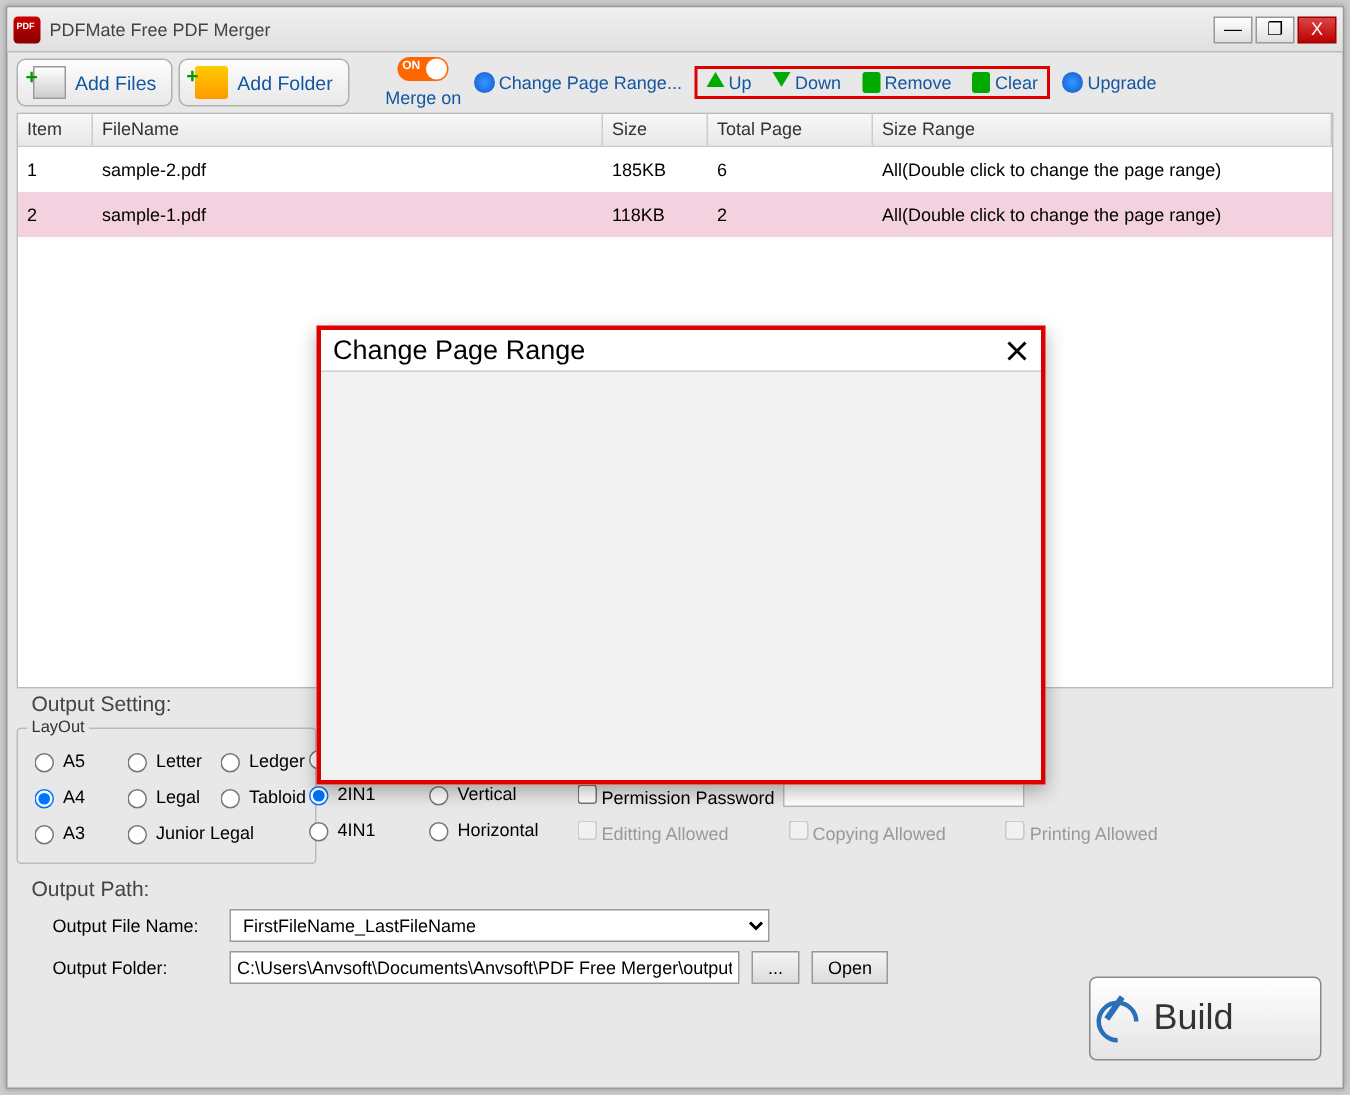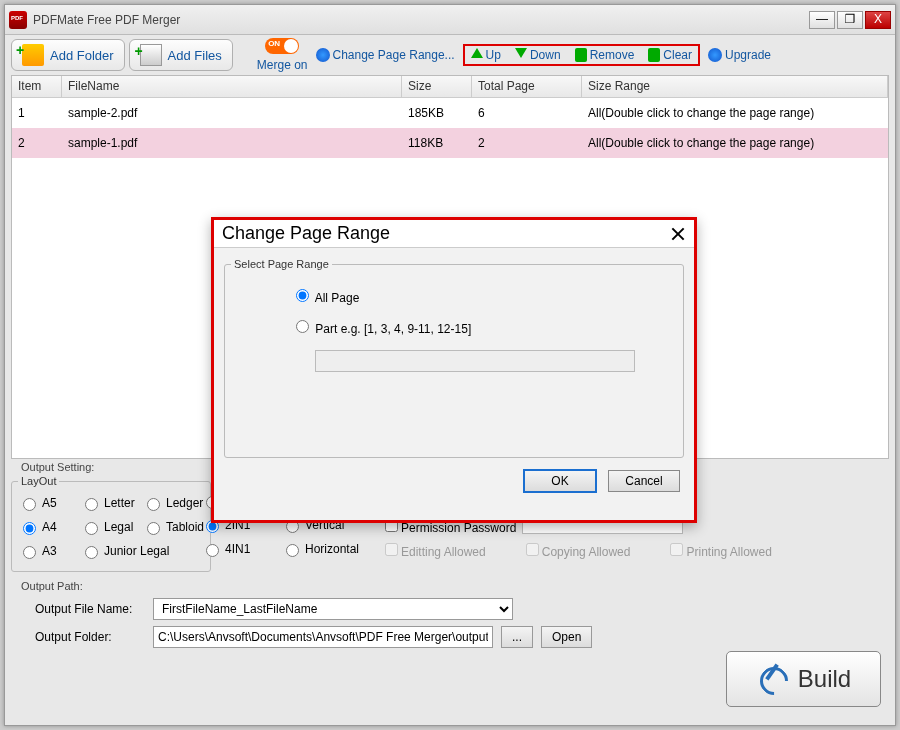--- a/index.html
+++ b/index.html
@@ -32,36 +32,36 @@
 .mi-clear { width:12px;height:14px;background:#0a0;border-radius:2px;position:relative; display:inline-block;}
 .mi-upgrade { width:14px;height:14px;background:radial-gradient(#39f,#15c);border-radius:50%; display:inline-block;}
 .redbox { border:2px solid #d00; padding:2px; display:flex; align-items:center; gap:6px; }
 .table { margin: 0 6px; background:#fff; border:1px solid #bbb; }
 .thead { display:flex; background:linear-gradient(#f8f8f8,#e8e8e8); border-bottom:1px solid #ccc; height:22px; }
 .th { padding:3px 6px; border-right:1px solid #ccc; color:#333; }
 .c-item{width:50px}.c-name{width:340px}.c-size{width:70px}.c-total{width:110px}.c-range{flex:1}
 .trow { display:flex; height:30px; align-items:center; }
 .trow .td { padding:0 6px; }
 .trow.sel { background:#f3d1df; }
-.group-title { font-size:11px; color:#444; margin:0 0 2px 10px; }
+.group-title { font-size:14px; color:#444; margin:0 0 2px 10px; }
 .bottom { padding:2px 6px; }
 fieldset { border:1px solid #bbb; border-radius:3px; padding:4px 6px 8px; margin:0; }
 legend { font-size:11px; color:#333; padding:0 3px; }
 .radiorow { display:flex; align-items:center; height:24px; gap:4px; }
 .radiorow label { display:flex; align-items:center; gap:3px; min-width:58px; cursor:pointer; }
 .chkrow { display:flex; align-items:center; gap:6px; height:24px; }
 .chkrow input[type=text]{ flex:0 0 140px; height:18px; border:1px solid #bbb; }
 .gray { color:#999; }
 .outrow { display:flex; align-items:center; gap:8px; margin:6px 0 0 24px; }
 .outrow .lbl { width:110px; }
 .outrow select, .outrow input[type=text] { height:22px; border:1px solid #999; padding:0 4px; background:#fff; }
 .outrow select { width:360px; }
 .outrow input[type=text] { width:340px; }
 .smallbtn { height:22px; padding:0 10px; border:1px solid #999; background:linear-gradient(#f4f4f4,#dcdcdc); cursor:pointer; }
-.buildbtn { position:absolute; right:14px; bottom:18px; width:155px; height:56px; border:1px solid #888; border-radius:5px; background:linear-gradient(#fff,#e4e4e4); display:flex; align-items:center; justify-content:center; gap:10px; cursor:pointer; }
+.buildbtn { position:absolute; right:14px; bottom:18px; width:155px; height:56px; border:1px solid #888; border-radius:5px; background:linear-gradient(#fff,#e4e4e4); display:flex; align-items:center; gap:10px; cursor:pointer; }
 .buildbtn .bi { width:32px;height:32px; position:relative; }
 .buildbtn .bi::before{content:"";position:absolute;left:4px;top:4px;width:22px;height:22px;border:3px solid #2a6fb8;border-right-color:transparent;border-radius:50%;transform:rotate(45deg);}
 .buildbtn .bi::after{content:"";position:absolute;left:14px;top:0;width:4px;height:18px;background:#2a6fb8;transform:rotate(35deg);}
 .buildbtn .bt { font-size:24px; color:#333; }
 .dialog { position:absolute; left:206px; top:212px; width:486px; height:306px; background:#f2f2f2; border:3px solid #d00; box-shadow:0 4px 12px rgba(0,0,0,.3); }
 .dialog .dtitle { height:28px; background:#fff; display:flex; align-items:center; padding:0 8px; border-bottom:1px solid #ccc; }
 .dialog .dtitle .t { flex:1; font-size:18px; }
 .dialog .dclose { width:16px;height:16px; cursor:pointer; position:relative; }
 .dialog .dclose::before,.dialog .dclose::after{content:"";position:absolute;left:7px;top:0;width:2px;height:16px;background:#000;}
 .dialog .dclose::before{transform:rotate(45deg);} .dialog .dclose::after{transform:rotate(-45deg);}
@@ -84,26 +84,26 @@
   <div class="titlebar">
     <div class="app-icon"></div>
     <div class="title">PDFMate Free PDF Merger</div>
     <div class="winbtn">—</div>
     <div class="winbtn">❐</div>
     <div class="winbtn close">X</div>
   </div>
 
   <div class="toolbar">
     <div class="bigbtn">
+      <div class="ico ico-addfiles"></div>
+      <span class="lbl">Add Files</span>
+    </div>
+    <div class="bigbtn">
       <div class="ico ico-folder"></div>
       <span class="lbl">Add Folder</span>
-    </div>
-    <div class="bigbtn">
-      <div class="ico ico-addfiles"></div>
-      <span class="lbl">Add Files</span>
     </div>
     <div style="width:10px"></div>
     <div class="toggle">
       <div class="switch">
           <span class="on">ON</span>
         </div>
       <span style="color:#1357a0">Merge on</span>
     </div>
     <div class="linkbtn">
       <span class="mi mi-wrench"></span>
@@ -277,28 +277,14 @@
   <div class="buildbtn">
     <div class="bi"></div>
     <div class="bt">Build</div>
   </div>
 
   <div class="dialog">
     <div class="dtitle">
       <div class="t">Change Page Range</div>
       <div class="dclose"></div>
     </div>
-    <fieldset>
-      <legend>Select Page Range</legend>
-      <div class="opt">
-          <label><input type="radio" name="pr" checked="" style=""> <span>All Page</span></label>
-        </div>
-      <div class="opt">
-          <label><input type="radio" name="pr" style=""> <span>Part e.g. [1, 3, 4, 9-11, 12-15]</span></label>
-        </div>
-      <input class="partinput" type="text" disabled="" style="">
-    </fieldset>
-    <div class="dbtns">
-      <button class="dbtn primary">OK</button>
-      <button class="dbtn">Cancel</button>
-    </div>
   </div>
 </div>
 
 </body></html>

